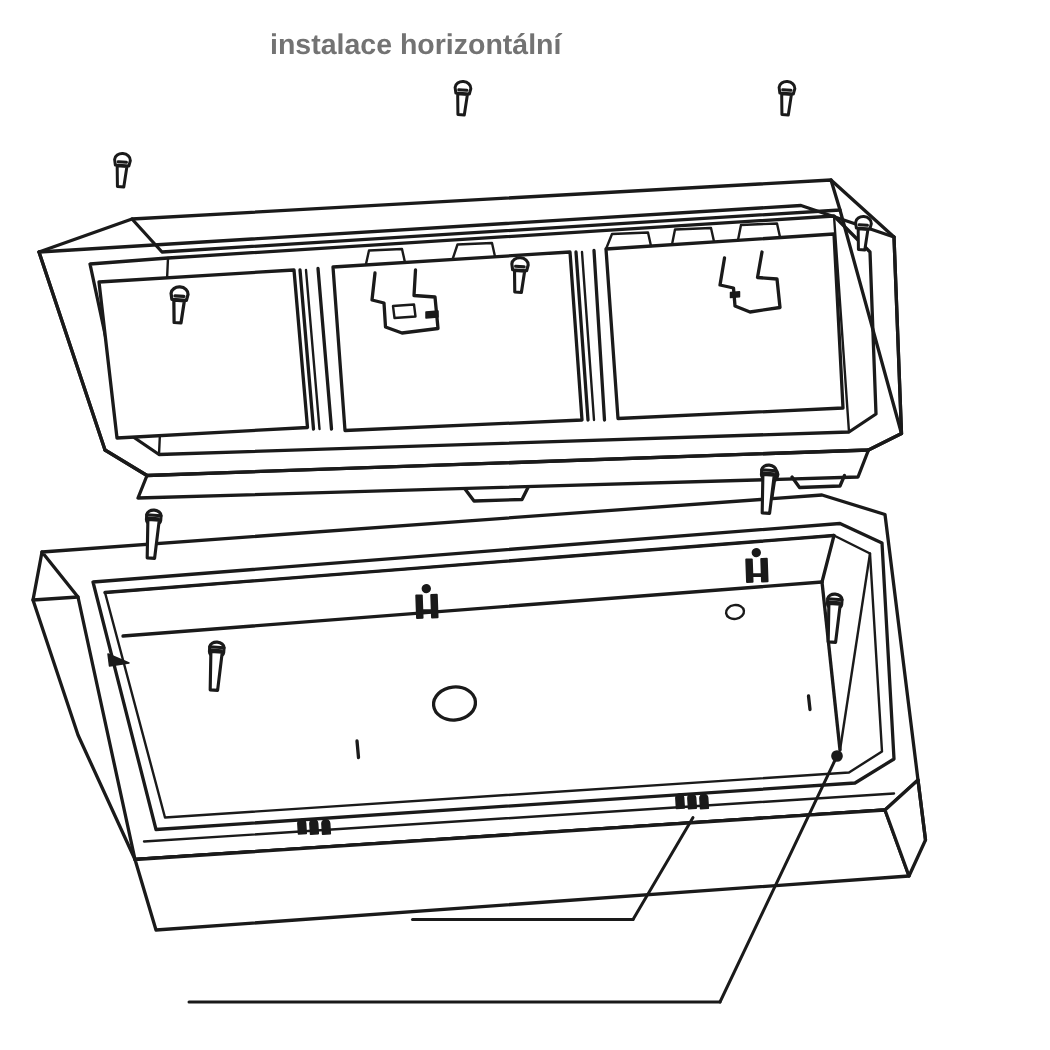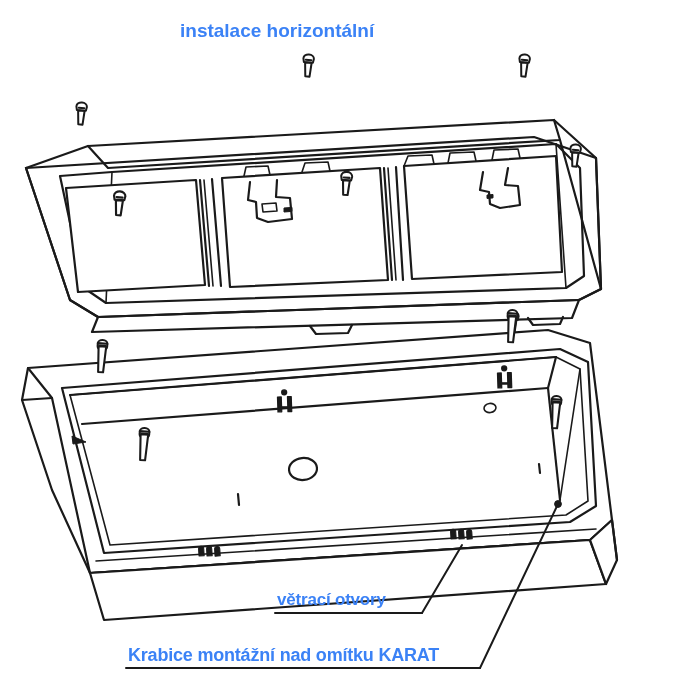--- a/index.html
+++ b/index.html
@@ -22,21 +22,21 @@
     position: absolute;
     left: 0;
     top: 0;
     width: 700px;
     height: 700px;
   }
   .lbl {
     position: absolute;
     font-family: "Liberation Sans", sans-serif;
     font-weight: bold;
-    color: #3b82f6;
+    color: #737373;
     white-space: nowrap;
     letter-spacing: -0.2px;
     text-align: center;
   }
   #title-label {
     left: 180px;
     top: 20px;
     font-size: 19px;
     font-weight: bold;
     letter-spacing: 0px;
@@ -262,17 +262,15 @@
 
       <path class="lead" d="M 126,668 L 480,668"></path>
       <path class="lead" d="M 480,668 L 558,504"></path>
       <circle class="sol" cx="558" cy="504" r="3.4"></circle>
     </g>
   </svg>
 
   <div class="lbl" id="title-label">instalace horizontální</div>
 
 
-  <div class="lbl" id="vent-label">větrací otvory</div>
-
-  <div class="lbl" id="box-label">Krabice montážní nad omítku KARAT</div>
+
 
 </div>
 
 </body></html>

